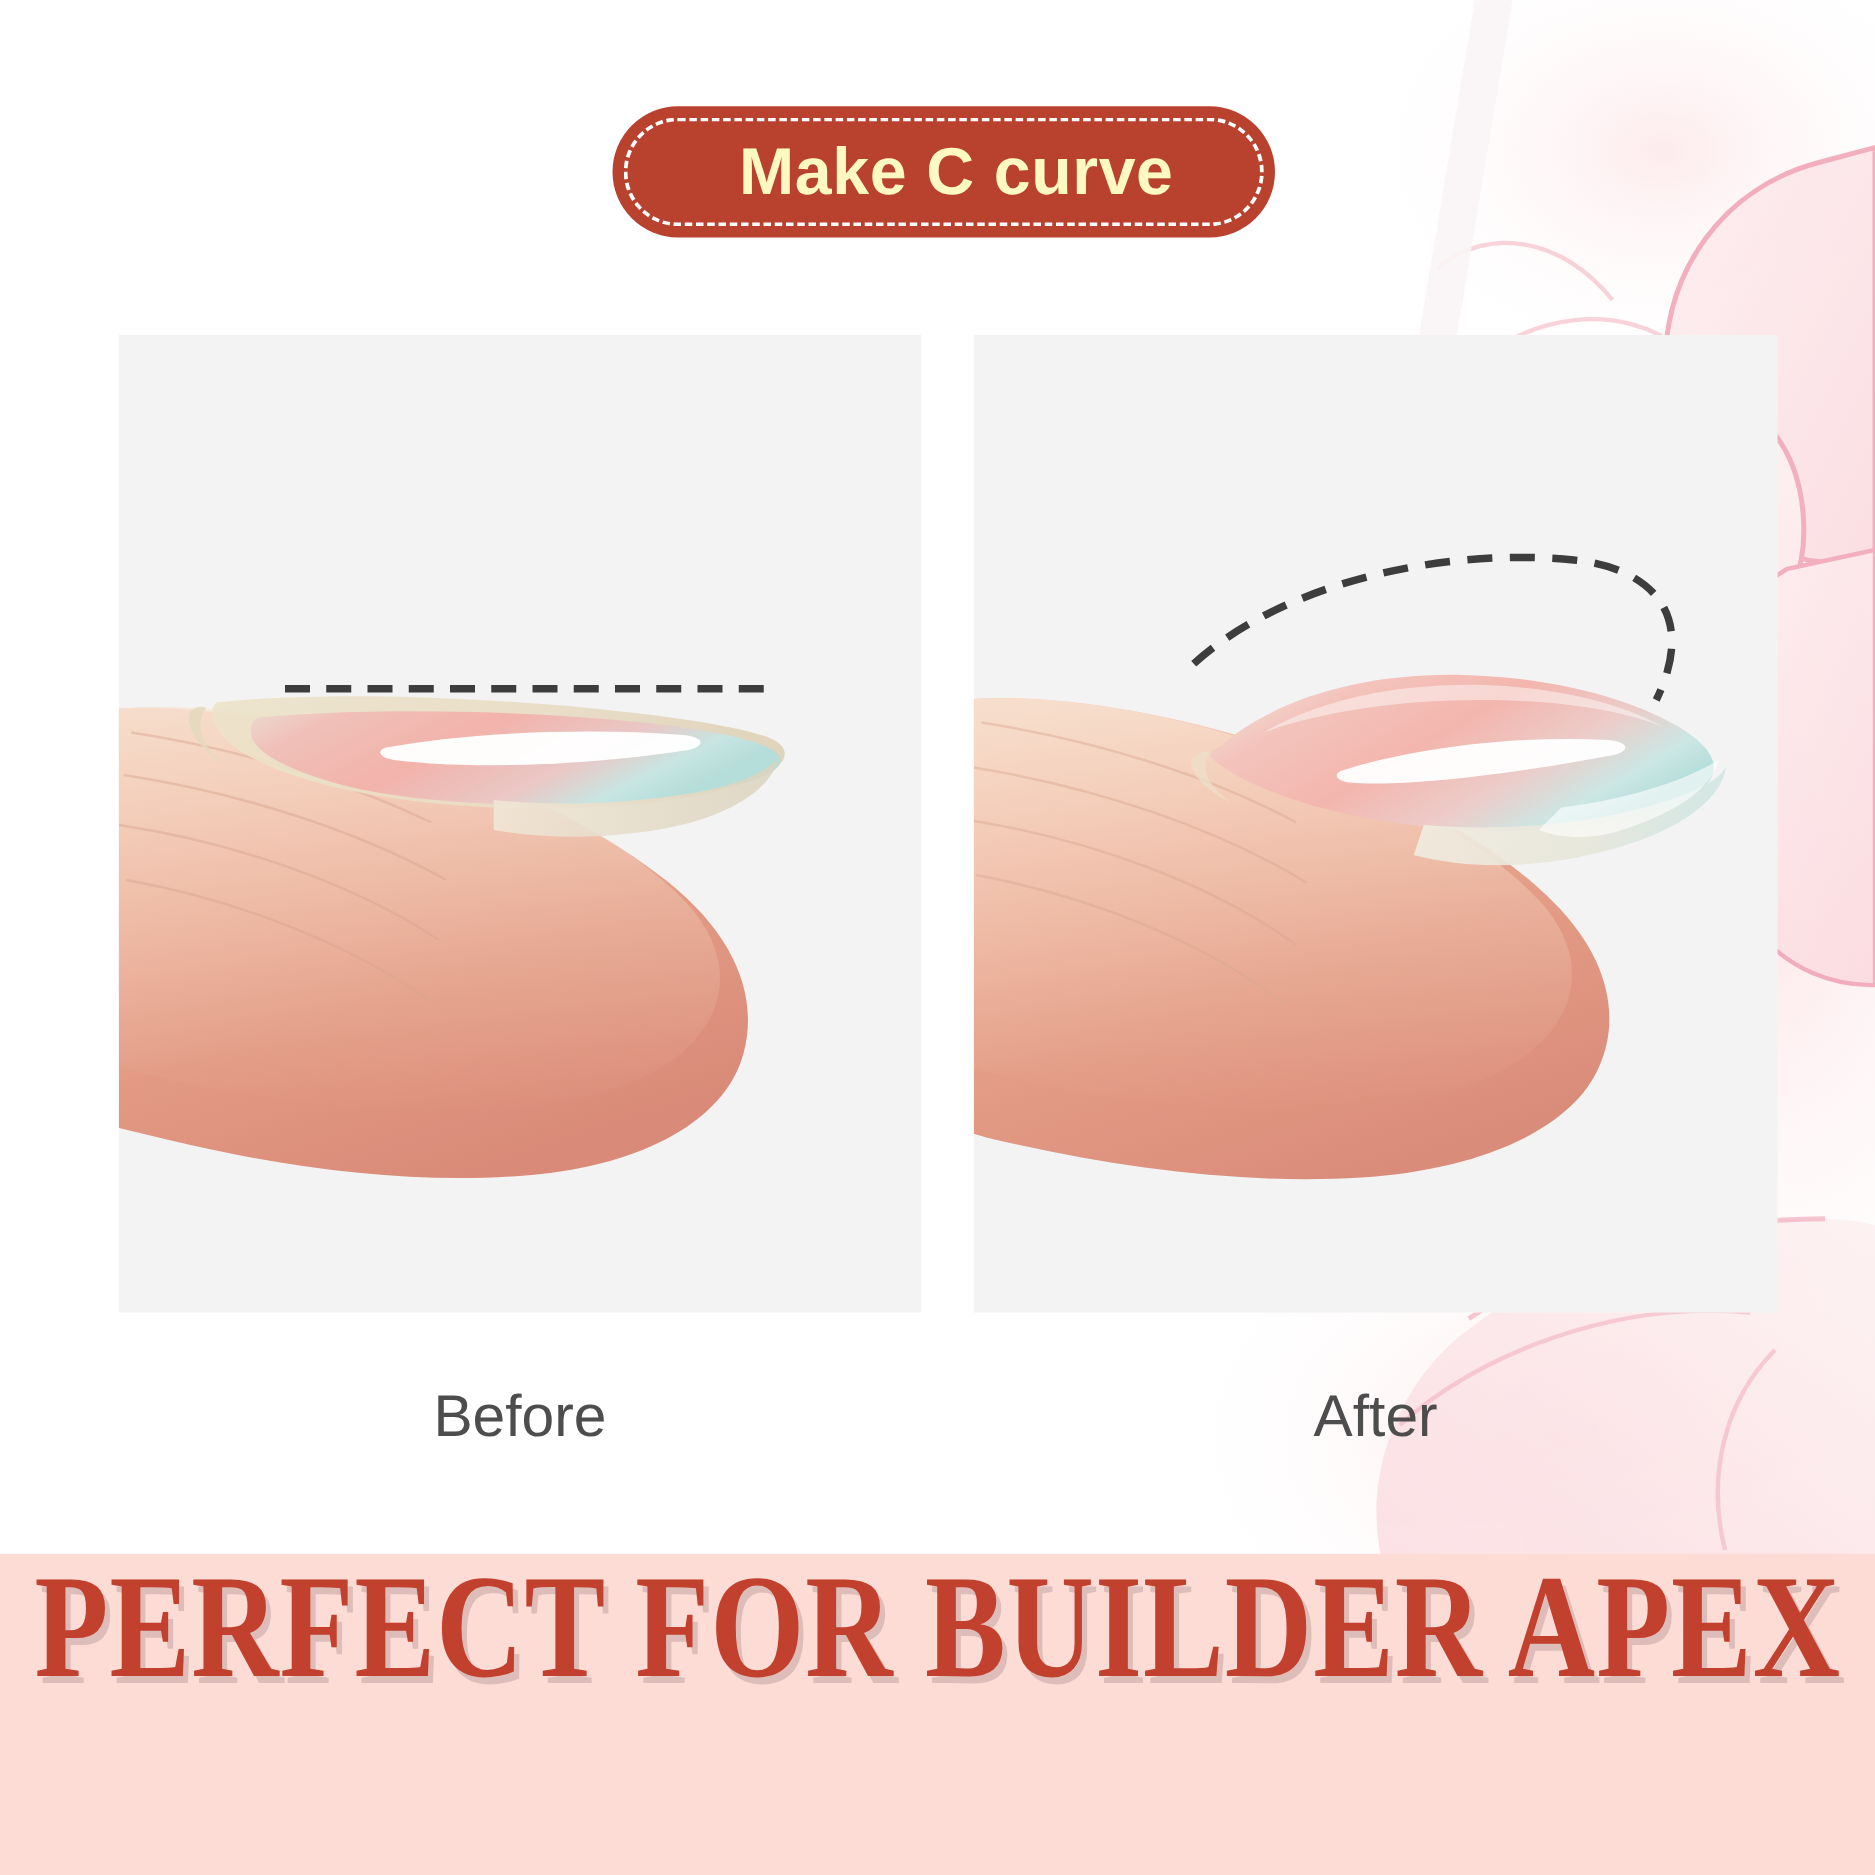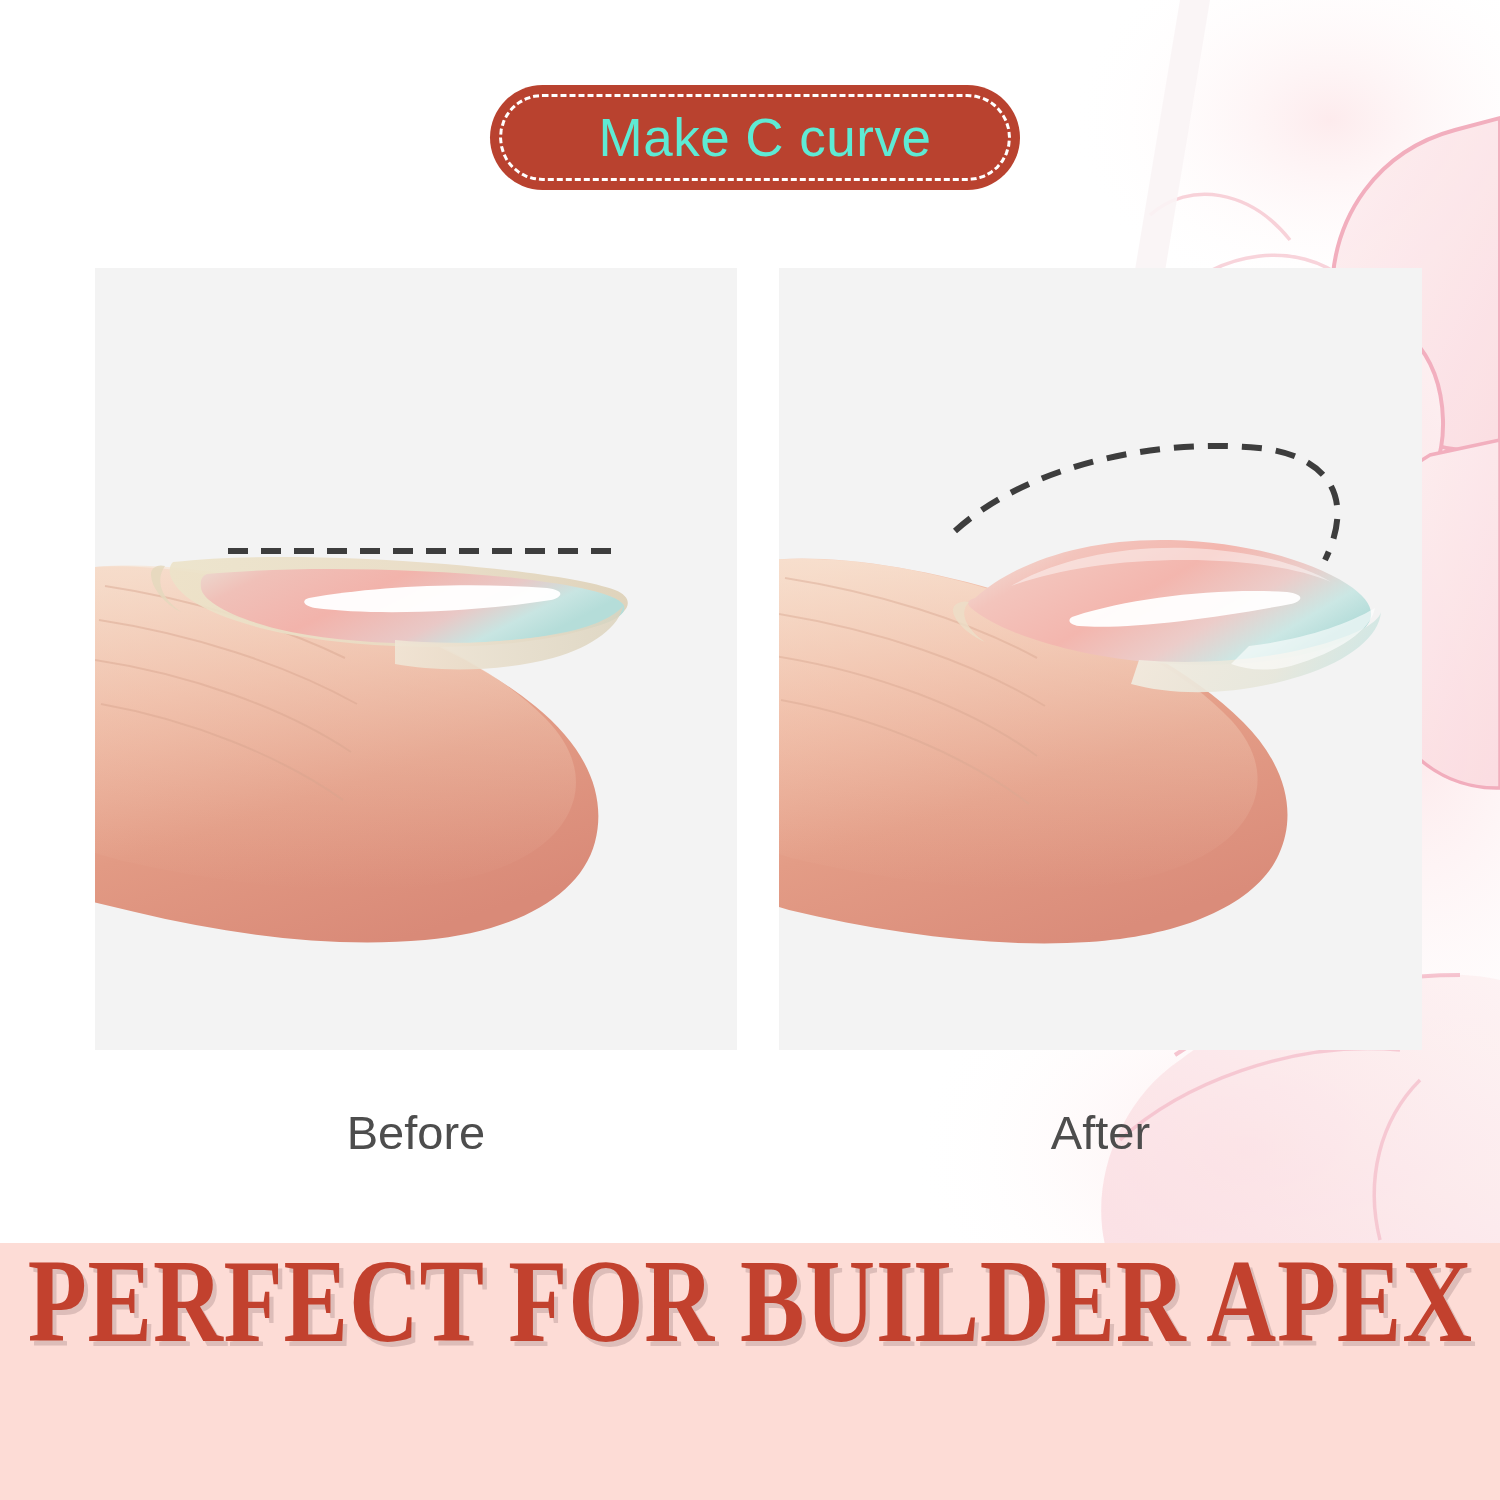--- a/index.html
+++ b/index.html
@@ -37,23 +37,23 @@
   }
   .badge-dash {
     position:absolute;
     left:9px; top:9px; right:9px; bottom:9px;
     border:3px dashed #ffffff;
     border-radius:48px;
     pointer-events:none;
   }
   .badge-label {
     position:relative;
-    color:#5eead4;
+    color:#fef9c3;
     font-size:53px;
-    font-weight:normal;
+    font-weight:bold;
     letter-spacing:0.5px;
     line-height:1;
     white-space:nowrap;
     margin-left:20px;
   }
 
   
   .panel {
     position:absolute;
     top:268px;

